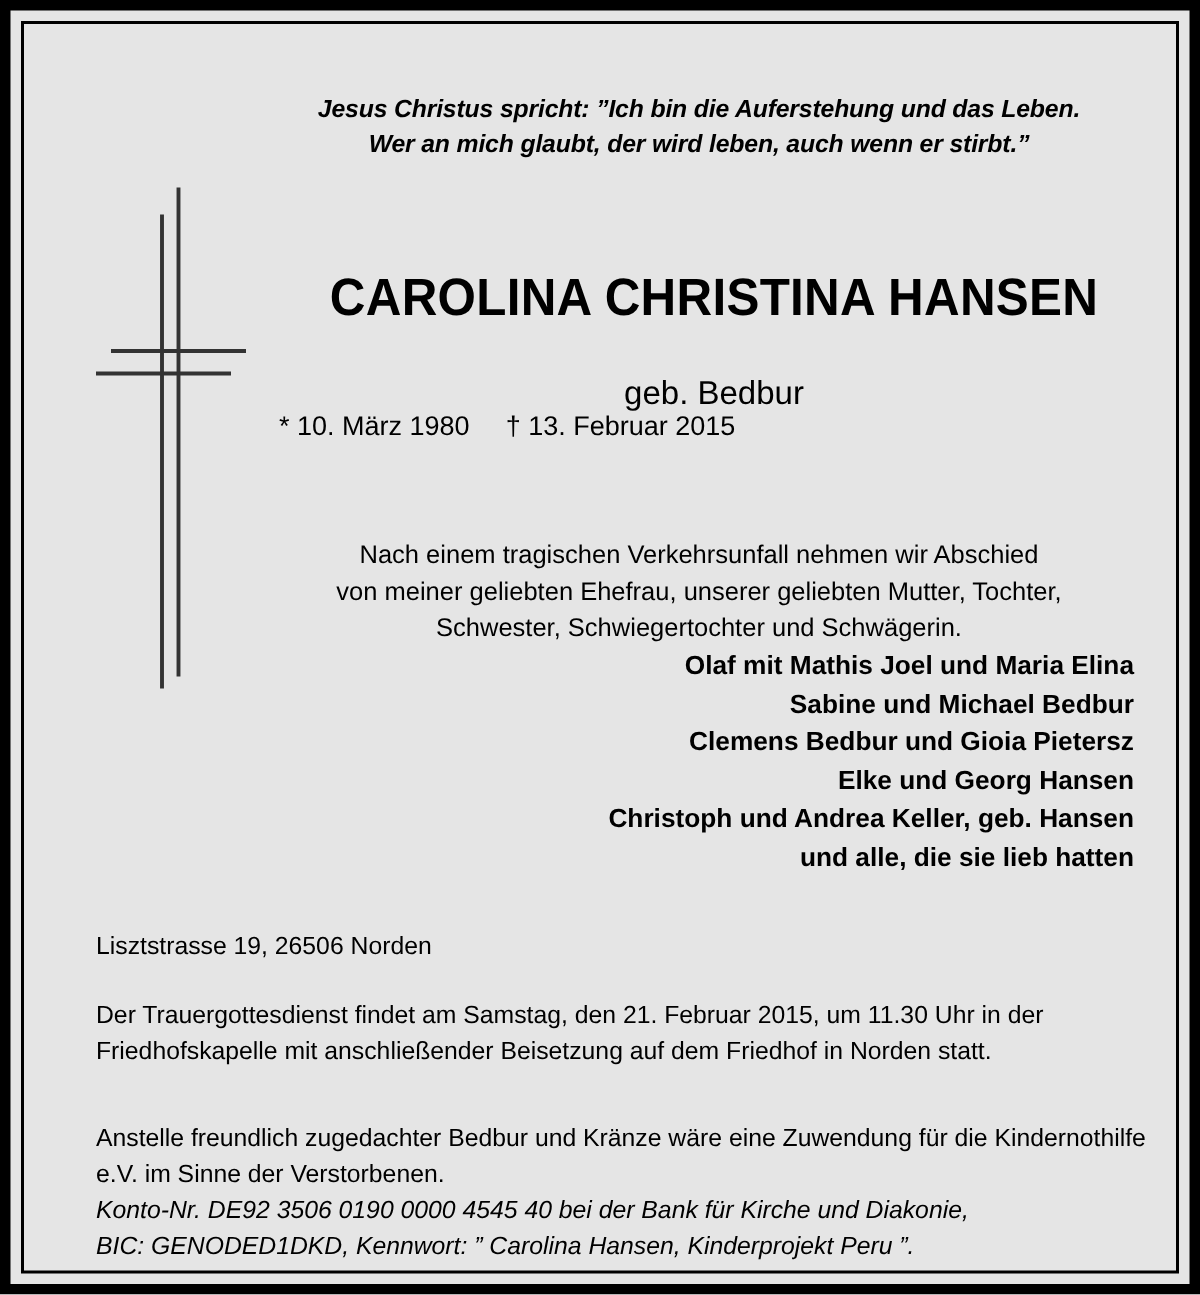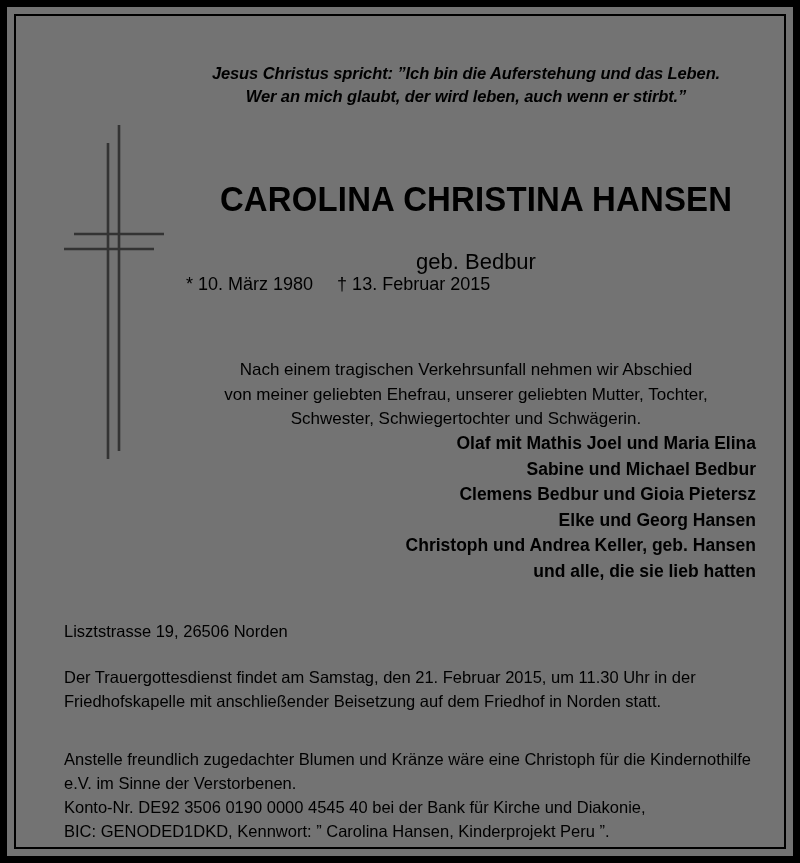--- a/index.html
+++ b/index.html
@@ -14,21 +14,21 @@
     color: #000000;
     overflow: hidden;
   }
 
   
   .notice {
     position: relative;
     box-sizing: border-box;
     width: 800px;
     height: 863px;
-    background: #737373;
+    background: #e5e5e5;
     border: 7px solid #000000;
     padding: 0;
   }
   .inner-rule {
     position: absolute;
     left: 7px;
     top: 7px;
     right: 7px;
     bottom: 7px;
     box-sizing: border-box;
@@ -153,21 +153,21 @@
   }
   .donation {
     position: absolute;
     left: 48px;
     top: 731px;
     width: 706px;
     text-align: left;
     font-size: 16.5px;
     line-height: 24px;
   }
-  .donation .line { display: block; }
+  .donation .line { display: block; font-style: italic; }
 </style>
 </head>
 <body>
 
 <div class="notice">
   <div class="inner-rule"></div>
 
   <div class="content">
 
     <div class="scripture">
@@ -212,20 +212,20 @@
 
     <div class="address">Lisztstrasse 19, 26506 Norden</div>
 
     <div class="service">
       <span>Der Trauergottesdienst findet am Samstag, den 21. Februar 2015, um 11.30 Uhr in</span>
       <span>der Friedhofskapelle mit anschließender Beisetzung auf dem Friedhof in Norden</span>
       <span>statt.</span>
     </div>
 
     <div class="donation">
-      <span>Anstelle freundlich zugedachter Blumen und Kränze wäre eine Christoph für</span>
+      <span>Anstelle freundlich zugedachter Bedbur und Kränze wäre eine Zuwendung für</span>
       <span>die Kindernothilfe e.V. im Sinne der Verstorbenen.</span>
       <span class="line">Konto-Nr. DE92 3506 0190 0000 4545 40 bei der Bank für Kirche und Diakonie,</span>
       <span class="line">BIC: GENODED1DKD, Kennwort: ” Carolina Hansen, Kinderprojekt Peru ”.</span>
     </div>
 
   </div>
 </div>
 
 </body></html>

